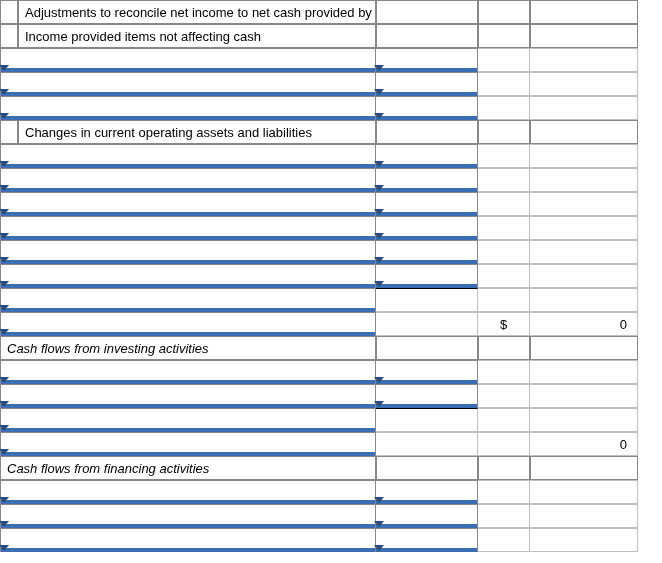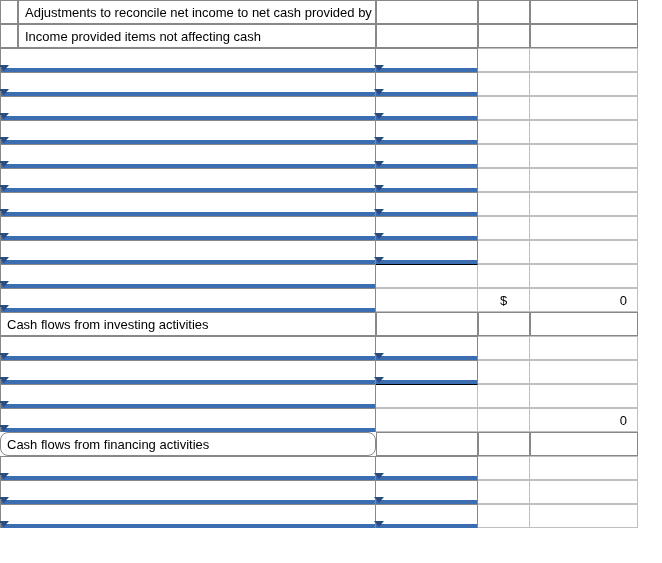--- a/index.html
+++ b/index.html
@@ -26,21 +26,21 @@
     align-items: center;
     padding: 0 6px;
     background: #fff;
     position: relative;
     overflow: visible;
     white-space: nowrap;
   }
   
   .c-indent { width: 18px; flex: 0 0 18px; border-right: none; }
   .c-desc   { width: 358px; flex: 0 0 358px; }
-  .c-desc-full { width: 376px; flex: 0 0 376px; } 
+  .c-desc-full { width: 376px; flex: 0 0 376px; font-style: italic; } 
   .c-val1   { width: 102px; flex: 0 0 102px; }
   .c-sym    { width: 52px;  flex: 0 0 52px;  justify-content: center; }
   .c-val2   { width: 108px; flex: 0 0 108px; justify-content: flex-end; padding-right: 10px; }
 
   
   .dd {
     position: absolute;
     left: 0; right: 0; bottom: -1px;
     height: 4px;
     background: #3b6db3;
@@ -120,20 +120,27 @@
     <div class="cell c-desc-full">
         <div class="dd"></div>
       </div>
     <div class="cell c-val1">
         <div class="dd"></div>
       </div>
     <div class="cell c-sym plain"></div>
     <div class="cell c-val2 plain"></div>
   </div>
 
+  <div class="row hdr">
+    <div class="cell c-indent"></div>
+    <div class="cell c-desc">Changes in current operating assets and liabilities</div>
+    <div class="cell c-val1 plain"></div>
+    <div class="cell c-sym plain"></div>
+    <div class="cell c-val2 plain"></div>
+  </div>
 
   <div class="row">
     <div class="cell c-desc-full">
         <div class="dd"></div>
       </div>
     <div class="cell c-val1">
         <div class="dd"></div>
       </div>
     <div class="cell c-sym plain"></div>
     <div class="cell c-val2 plain"></div>
@@ -247,21 +254,21 @@
   <div class="row">
     <div class="cell c-desc-full">
         <div class="dd"></div>
       </div>
     <div class="cell c-val1 plain"></div>
     <div class="cell c-sym plain"></div>
     <div class="cell c-val2 plain">0</div>
   </div>
 
   <div class="row hdr">
-    <div class="cell c-desc-full" style="padding-left:6px;border-radius:8px;">Cash flows from financing activities</div>
+    <div class="cell c-desc-full" style="padding-left:6px;">Cash flows from financing activities</div>
     <div class="cell c-val1 plain"></div>
     <div class="cell c-sym plain"></div>
     <div class="cell c-val2 plain"></div>
   </div>
 
   <div class="row">
     <div class="cell c-desc-full">
         <div class="dd"></div>
       </div>
     <div class="cell c-val1">

